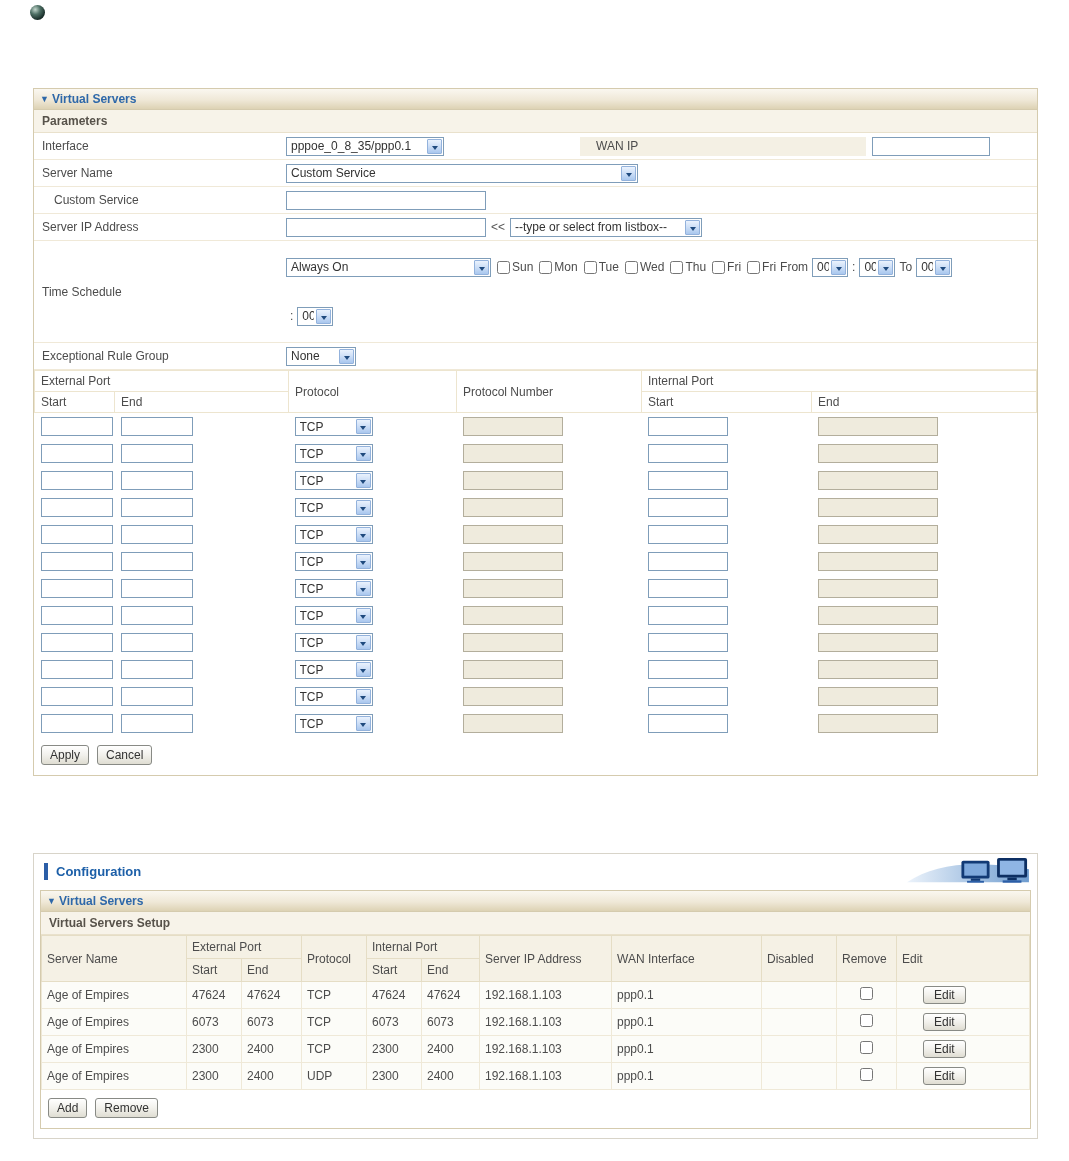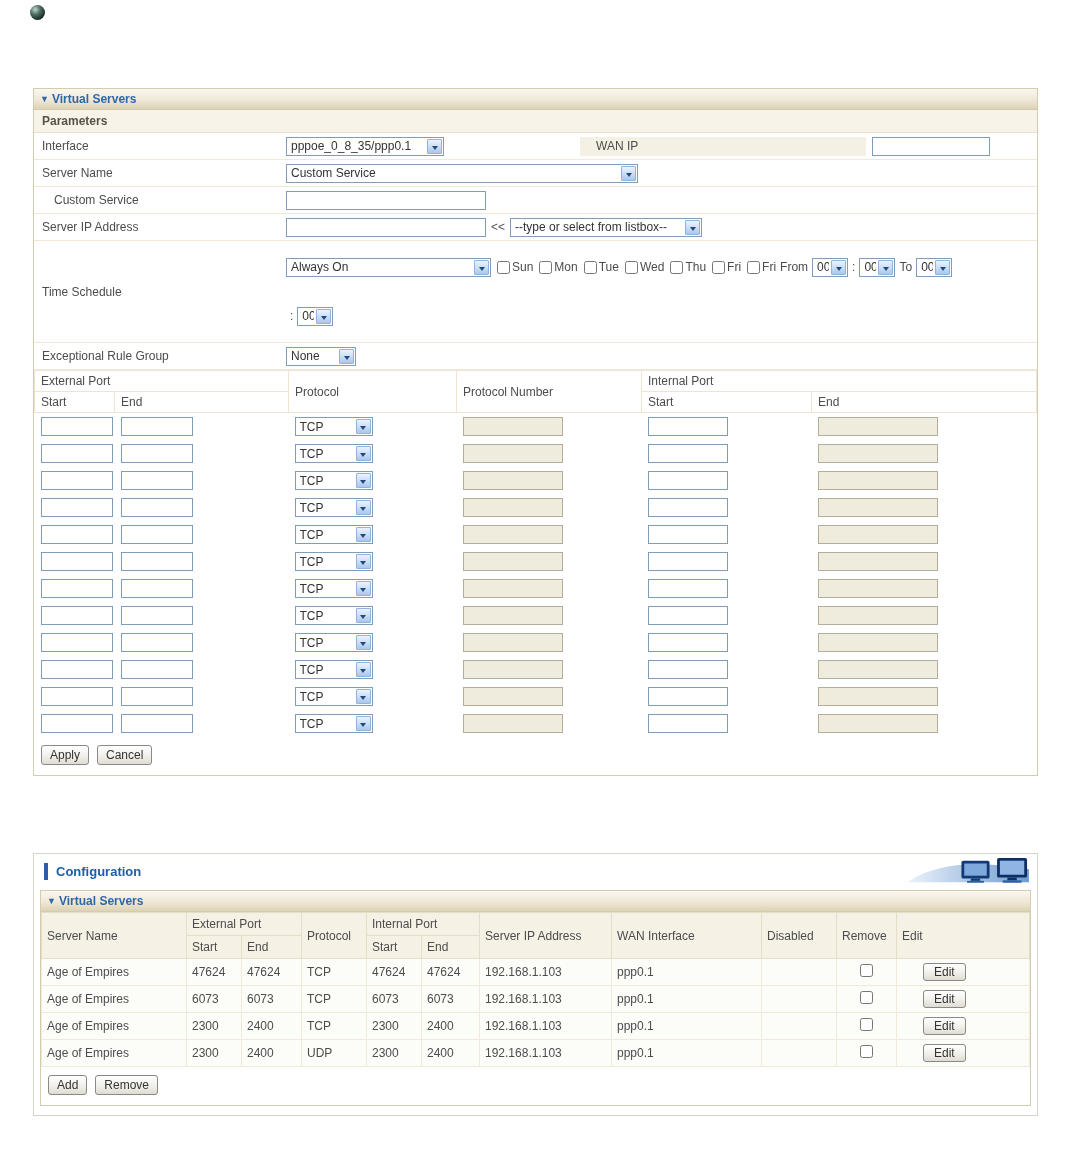--- a/index.html
+++ b/index.html
@@ -379,20 +379,21 @@
         <rect x="107" y="23" width="10" height="3" fill="#0D2F63"></rect>
         <rect x="102" y="26" width="20" height="2.5" fill="#2B5EA7"></rect>
       </g>
     </svg>
   </div>
 
   <div class="panel inner">
     <div class="panel-header">
       <span class="tri">▼</span><span>Virtual Servers</span>
     </div>
+    <div class="section-row">Virtual Servers Setup</div>
 
     <table class="cfg-table">
       <colgroup>
         <col style="width:145px">
           <col style="width:55px">
           <col style="width:60px">
           <col style="width:65px">
         <col style="width:55px">
           <col style="width:58px">
           <col style="width:132px">

